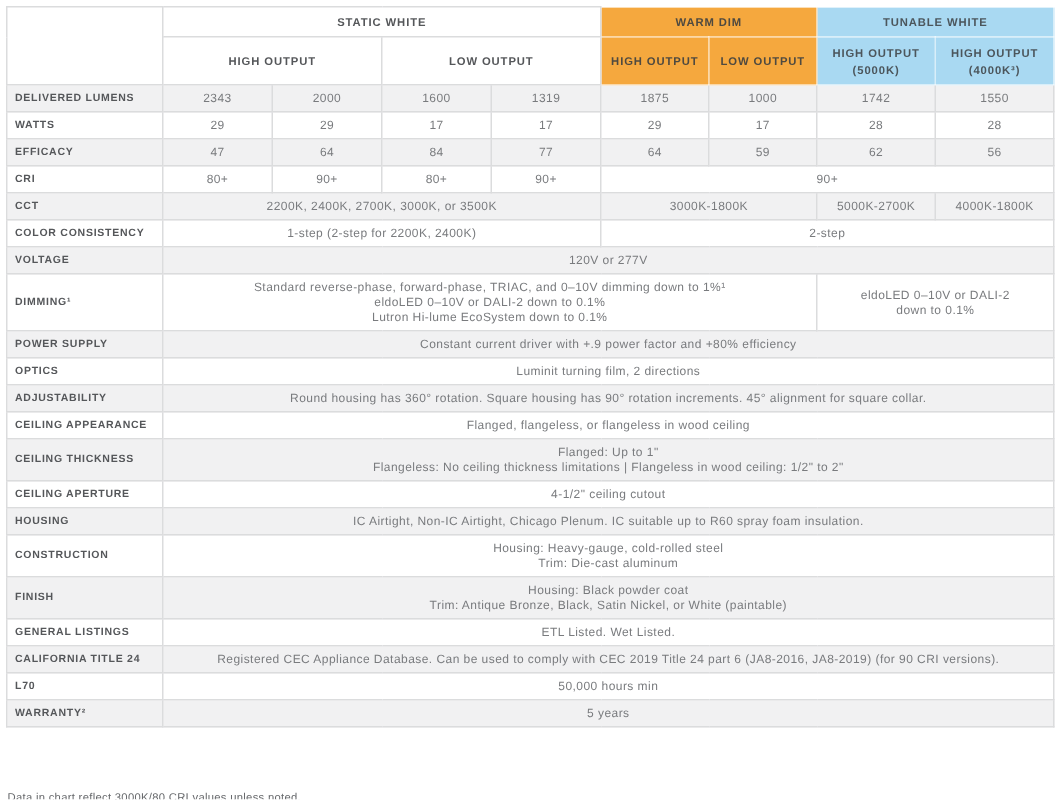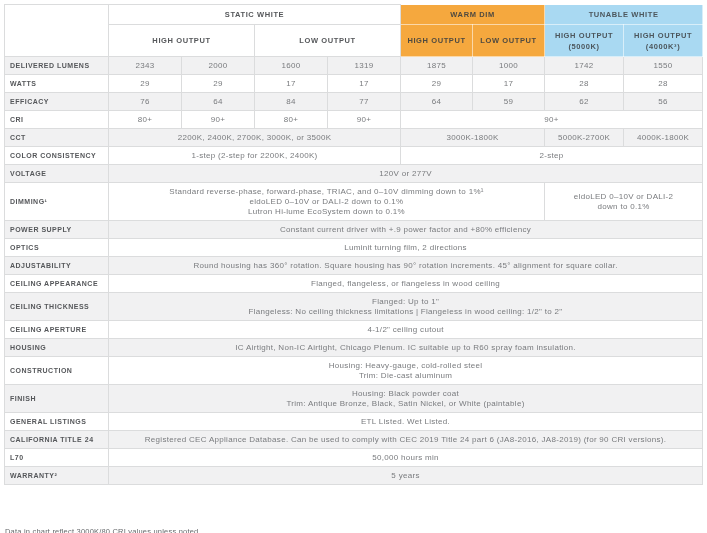--- a/index.html
+++ b/index.html
@@ -76,21 +76,21 @@
         <td>29</td>
         <td>17</td>
         <td>17</td>
         <td>29</td>
         <td>17</td>
         <td>28</td>
         <td>28</td>
       </tr>
       <tr>
         <th class="lbl">EFFICACY</th>
-        <td>76</td>
+        <td>47</td>
         <td>64</td>
         <td>84</td>
         <td>77</td>
         <td>64</td>
         <td>59</td>
         <td>62</td>
         <td>56</td>
       </tr>
       <tr>
         <th class="lbl">CRI</th>

